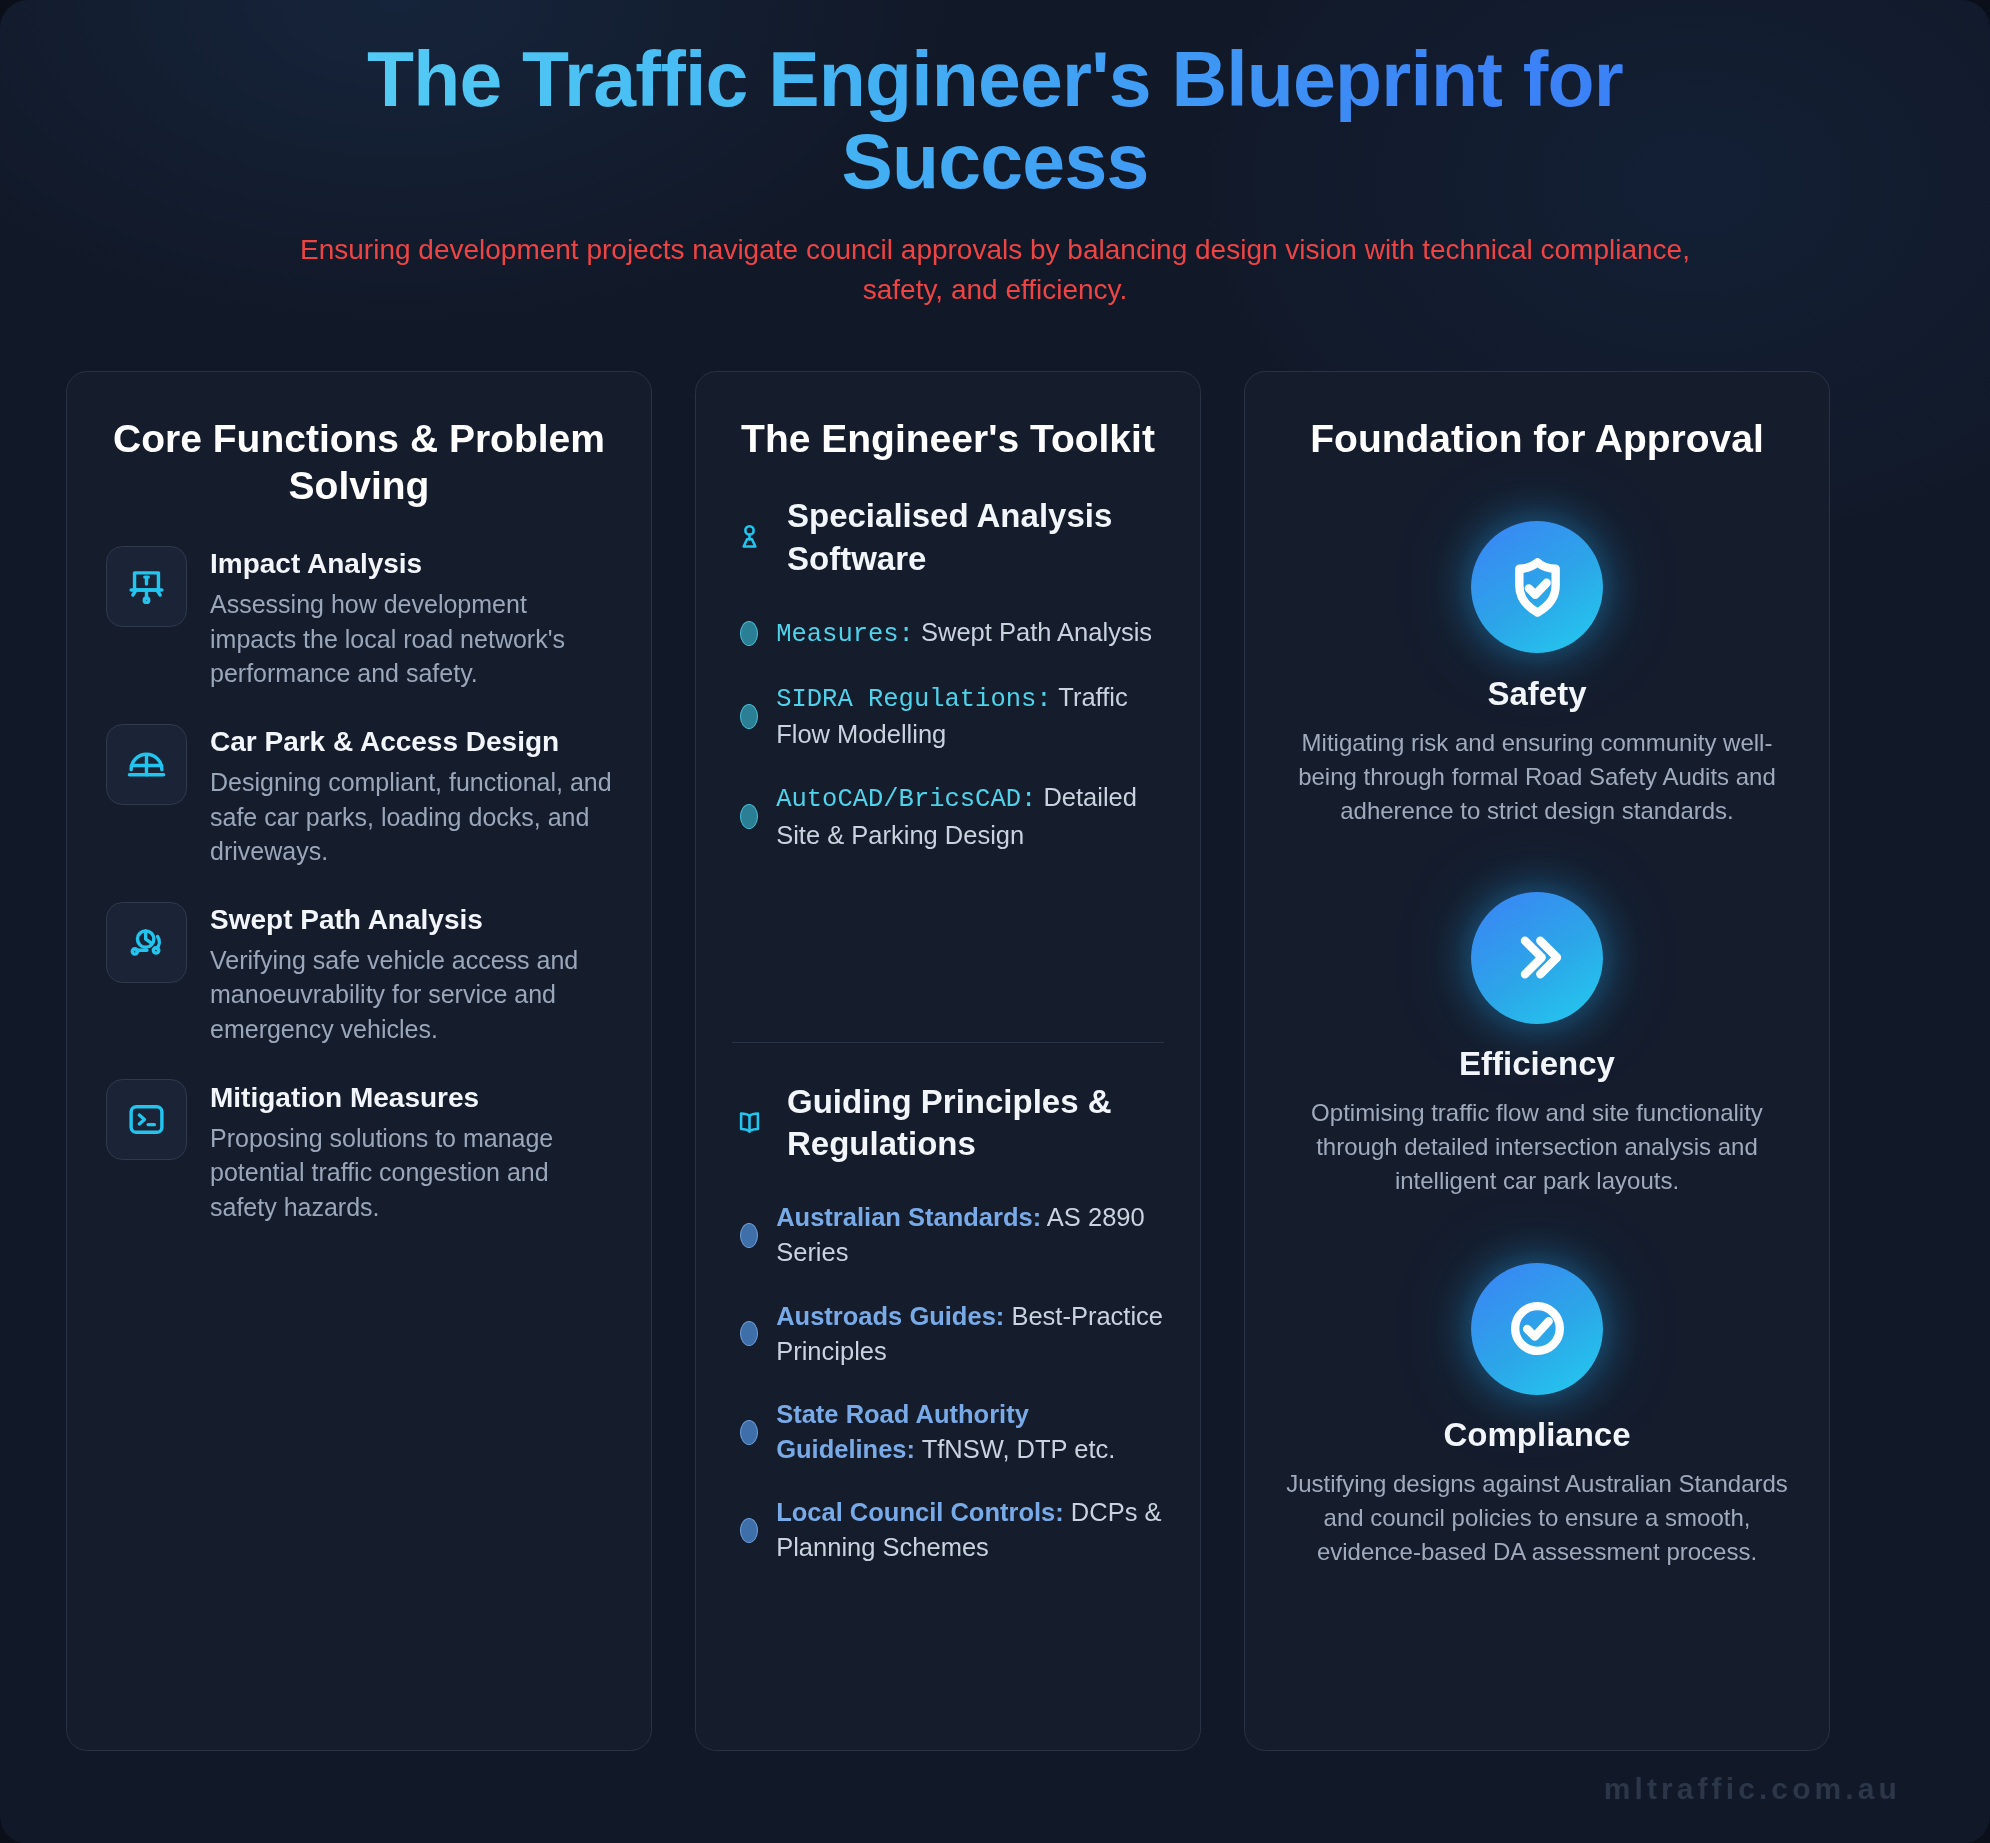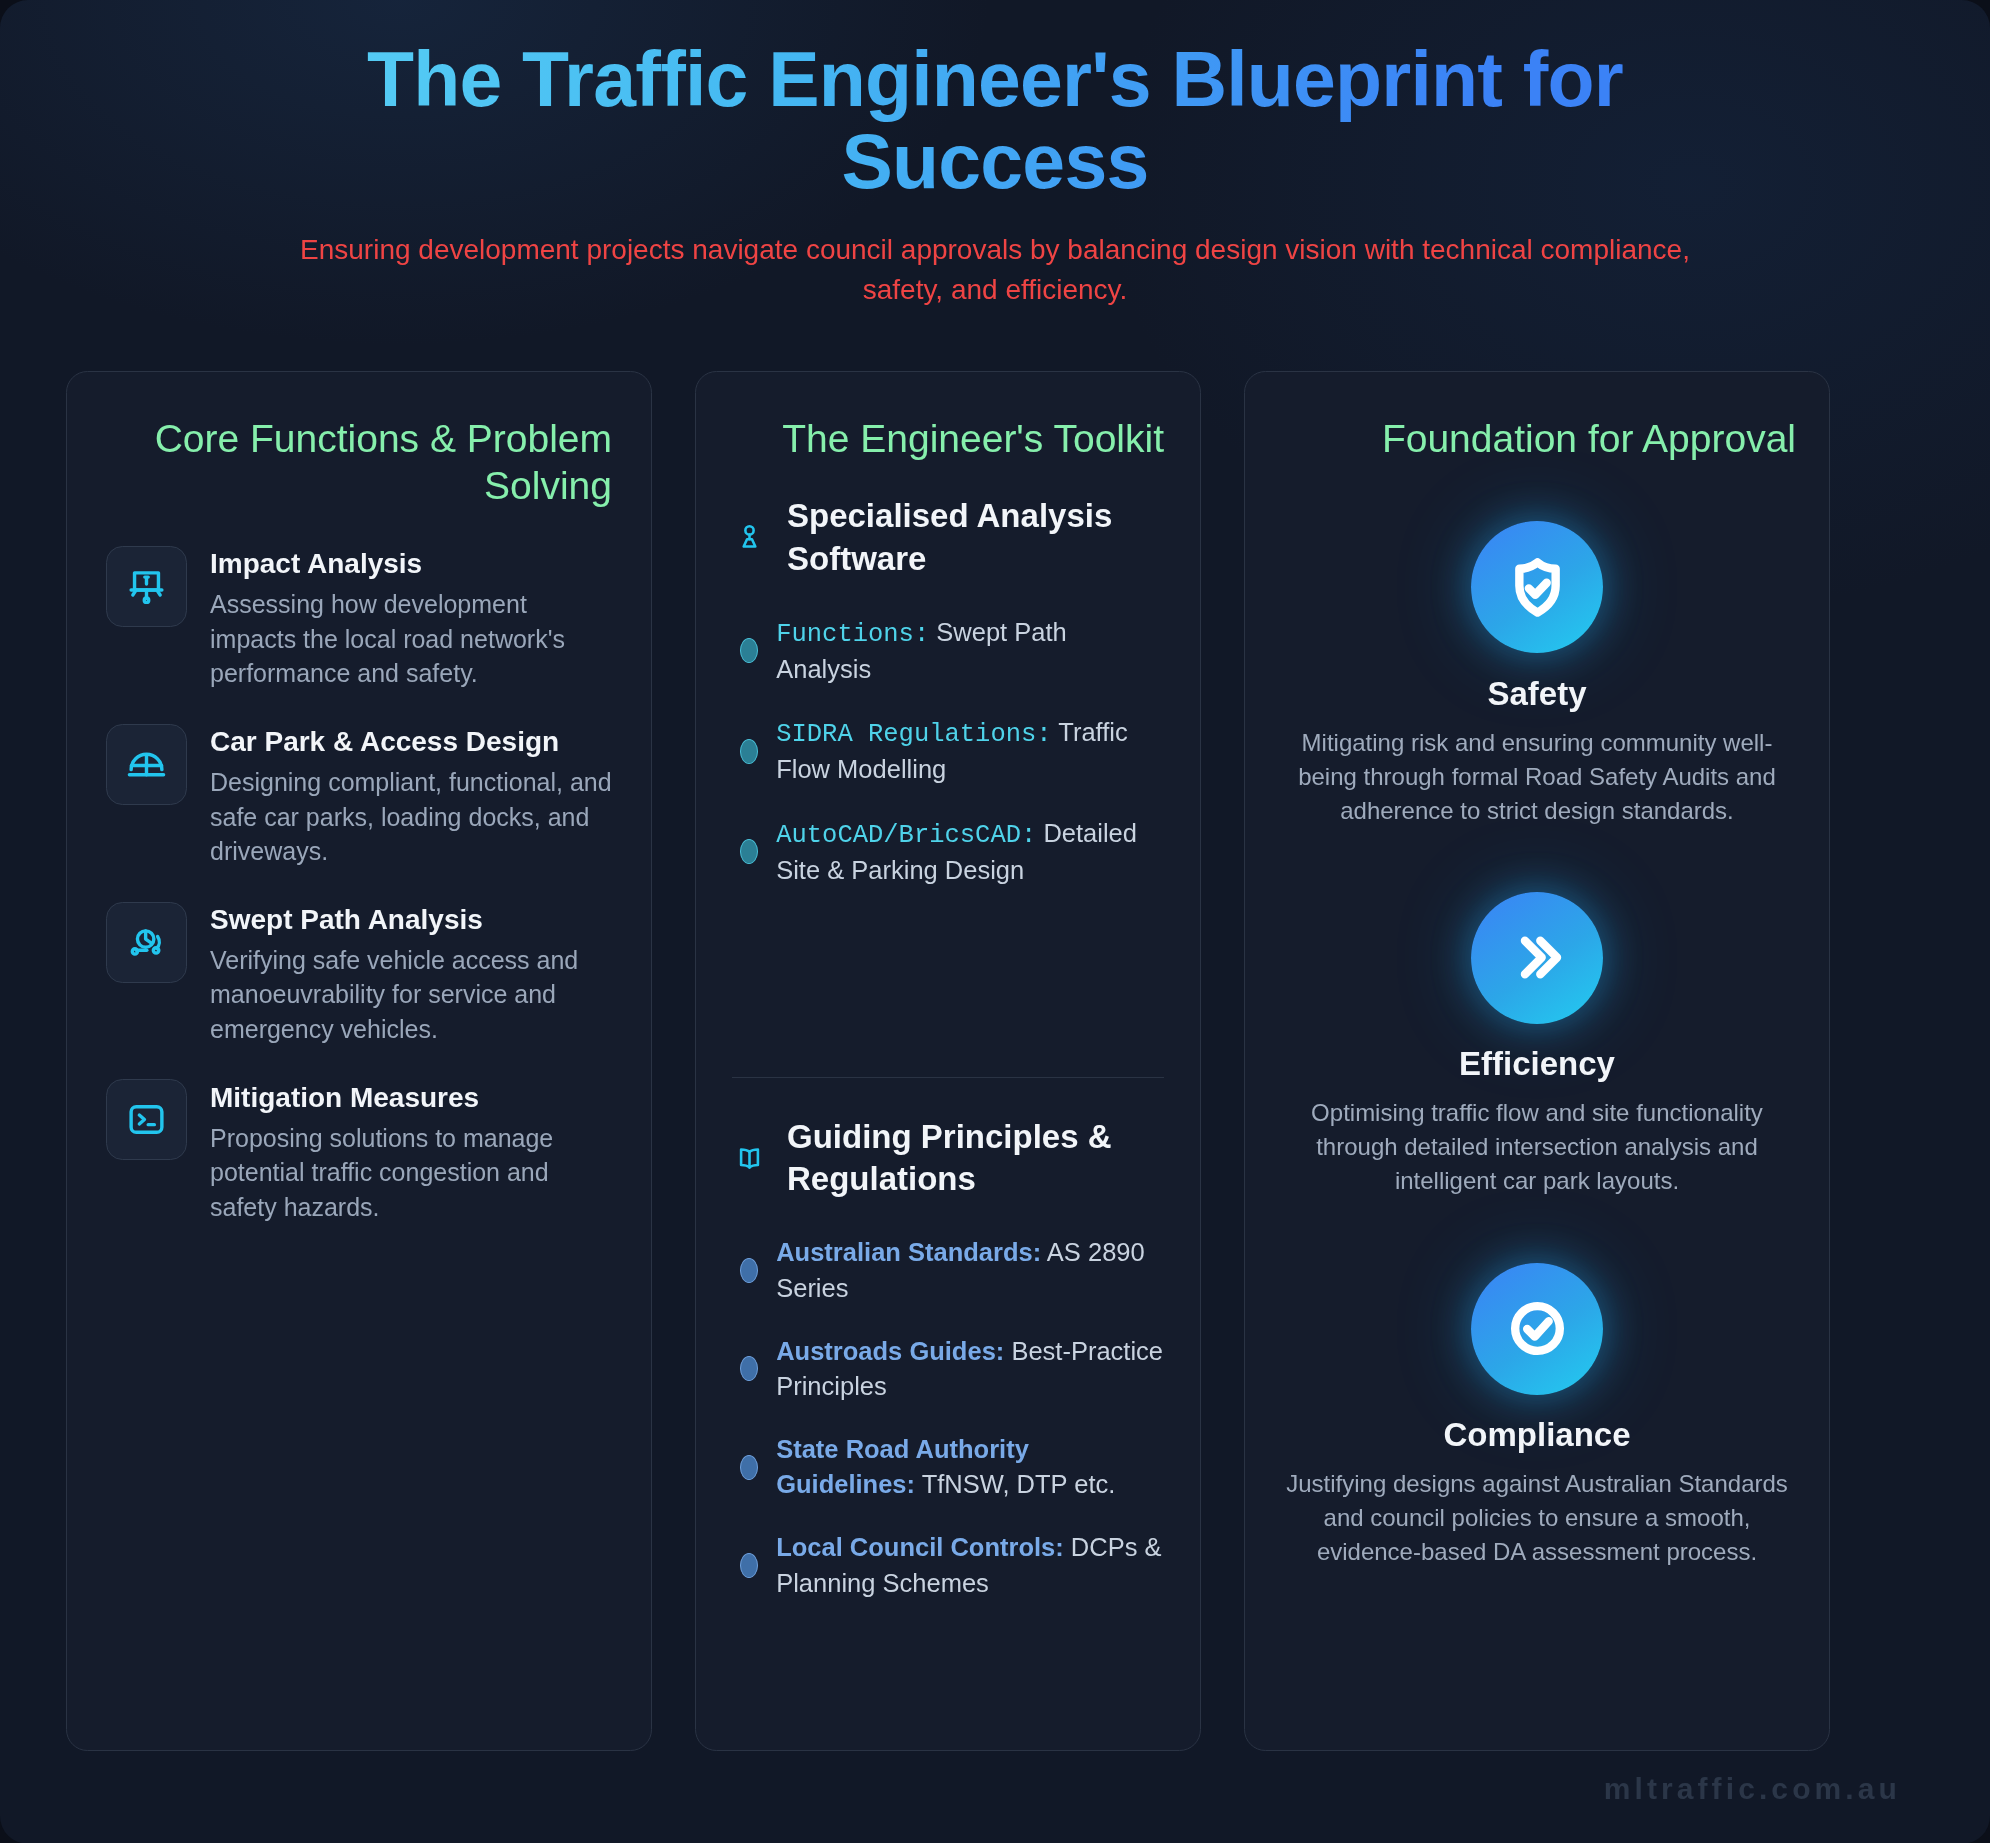--- a/index.html
+++ b/index.html
@@ -66,23 +66,23 @@
     border-radius: 21.4px;
     padding: 43px 39px 46px;
     position: relative;
   }
   .card.left   { width: 586px; min-height: 1380px; }
   .card.middle { width: 506px; min-height: 1380px; padding-left: 36px; padding-right: 36px; }
   .card.right  { width: 586px; min-height: 1380px; padding: 43px 33px 46px; }
 
   .card-title {
     font-size: 39px;
-    font-weight: normal;
-    color: #86efac;
-    text-align: right;
+    font-weight: bold;
+    color: #ffffff;
+    text-align: center;
     line-height: 1.22;
     margin-bottom: 36px;
   }
   .card.middle .card-title { margin-bottom: 33px; }
   .card.right  .card-title { margin-bottom: 59px; }
 
   
   .func-list { display: flex; flex-direction: column; gap: 33px; }
   .func-row { display: flex; gap: 23px; align-items: flex-start; }
   .func-icon {
@@ -248,21 +248,21 @@
                 <path d="M12 9.7v3.6"></path>
                 <path d="M7.5 19h9l-2.6-5.7h-3.8z"></path>
               </svg>
           </span>
           <span class="tk-head-title">Specialised Analysis Software</span>
         </div>
 
         <div class="tk-list">
           <div class="tk-item">
             <span class="tk-bullet"></span>
-            <span class="tk-line"><span class="mono">Functions:</span><span> Swept Path Analysis</span></span>
+            <span class="tk-line"><span class="mono">Measures:</span><span> Swept Path Analysis</span></span>
           </div>
           <div class="tk-item">
             <span class="tk-bullet"></span>
             <span class="tk-line"><span class="mono">SIDRA Regulations:</span><span> Traffic Flow Modelling</span></span>
           </div>
           <div class="tk-item">
             <span class="tk-bullet"></span>
             <span class="tk-line"><span class="mono">AutoCAD/BricsCAD:</span><span> Detailed Site &amp; Parking Design</span></span>
           </div>
         </div>

